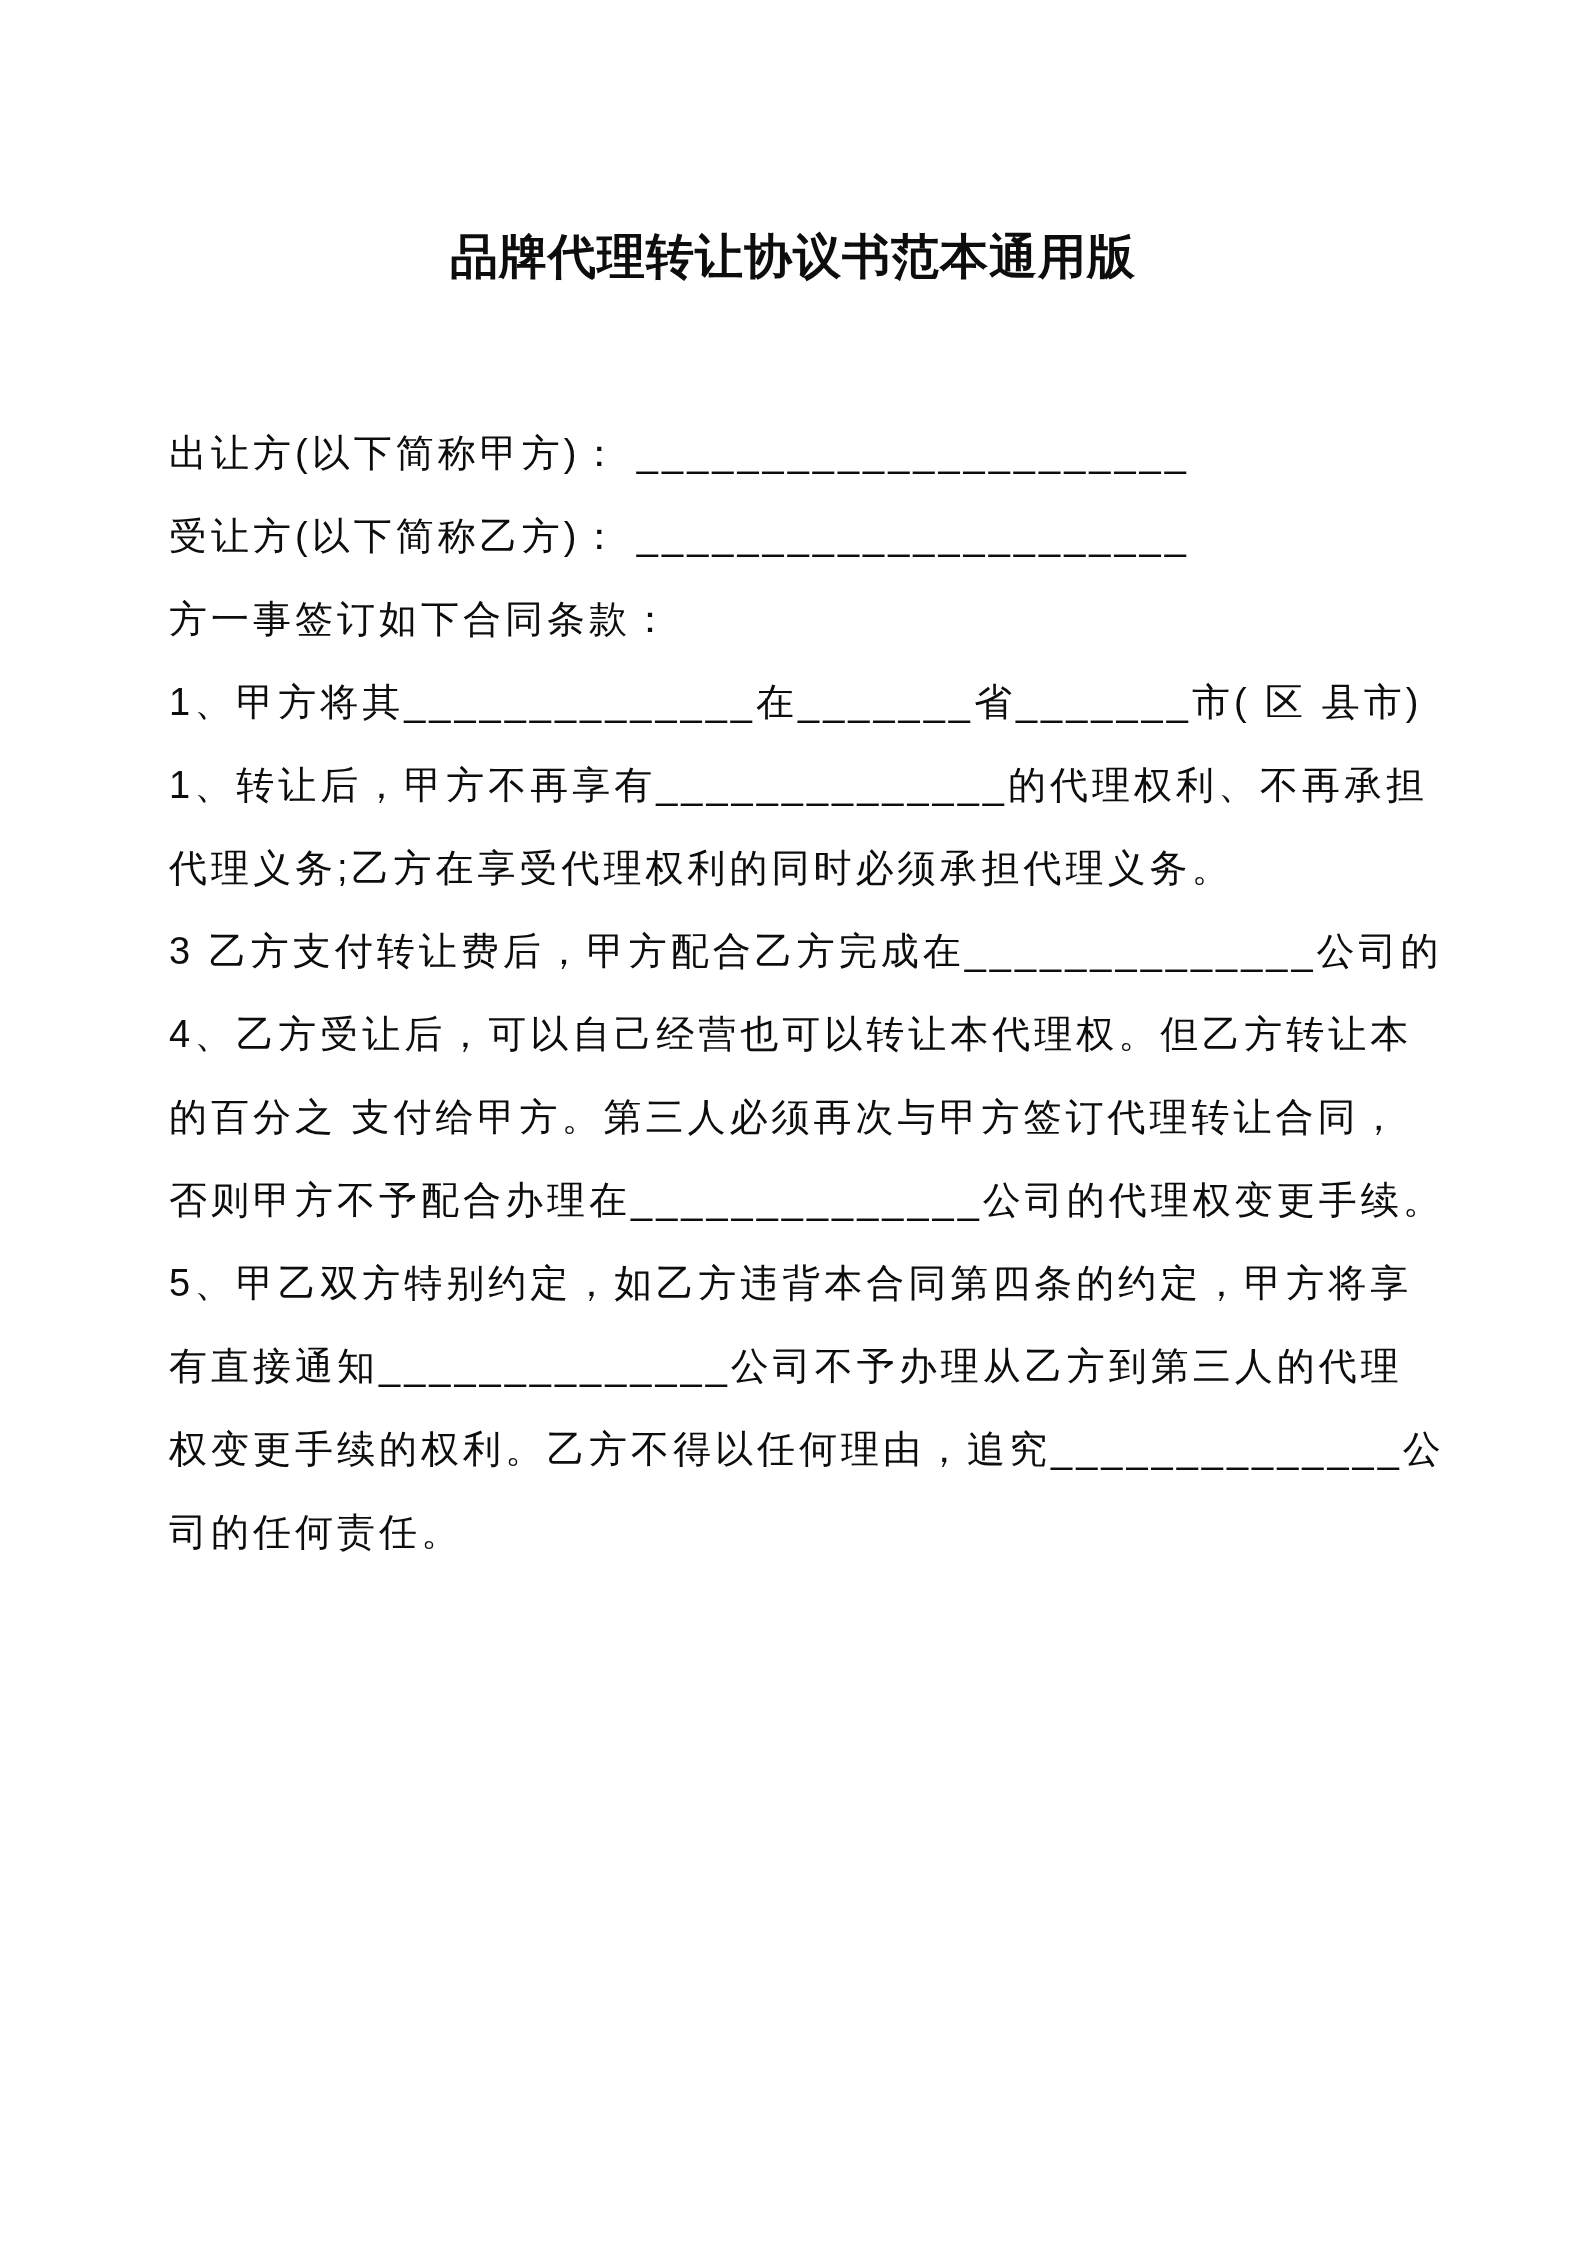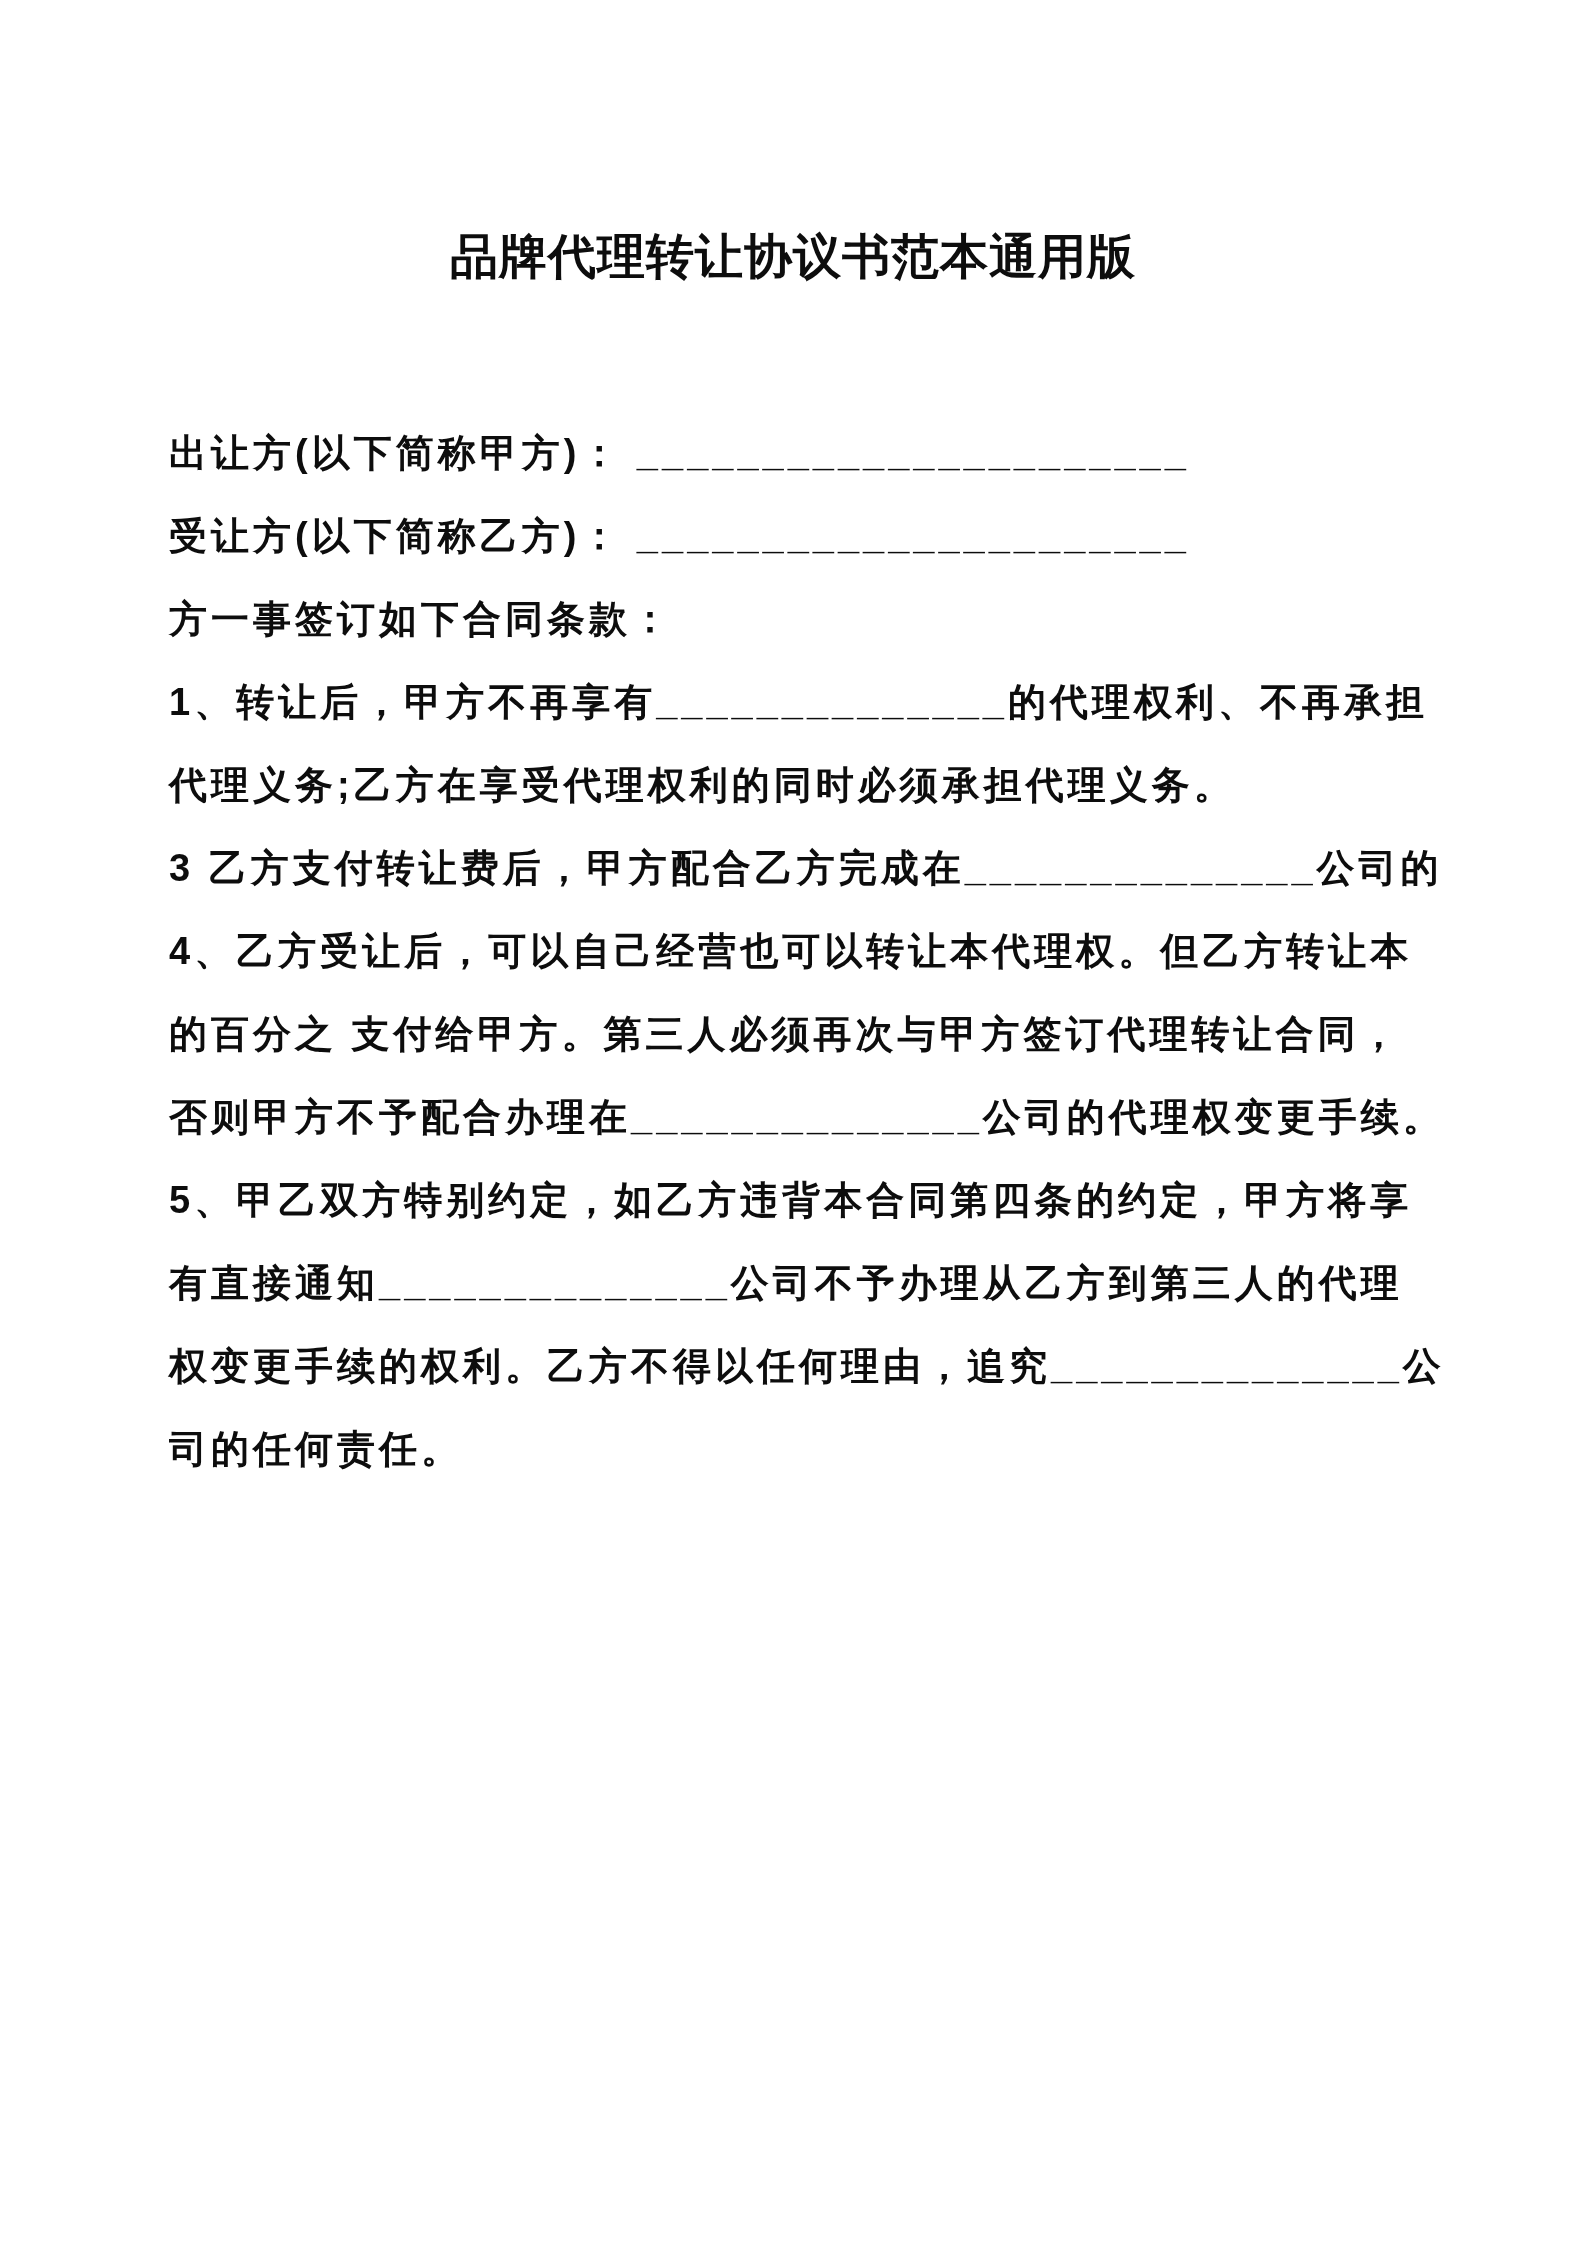--- a/index.html
+++ b/index.html
@@ -25,36 +25,37 @@
     letter-spacing: 1px;
     color: #0d0d0d;
   }
   .doc-body {
     margin-top: 128px;
     padding-left: 169px;
     padding-right: 120px;
   }
   .line {
     font-size: 38px;
-    font-weight: bold;
+    font-weight: normal;
     letter-spacing: 4px;
     line-height: 83px;
     white-space: nowrap;
     color: #0d0d0d;
   }
 </style>
 </head>
 <body>
 
 <div class="page">
   <h1 class="doc-title">品牌代理转让协议书范本通用版</h1>
   <div class="doc-body">
     <div class="line">出让方(以下简称甲方)： ______________________</div>
     <div class="line">受让方(以下简称乙方)： ______________________</div>
     <div class="line">方一事签订如下合同条款：</div>
+    <div class="line">1、甲方将其______________在_______省_______市( 区 县市)</div>
     <div class="line">1、转让后，甲方不再享有______________的代理权利、不再承担</div>
     <div class="line">代理义务;乙方在享受代理权利的同时必须承担代理义务。</div>
     <div class="line">3 乙方支付转让费后，甲方配合乙方完成在______________公司的</div>
     <div class="line">4、乙方受让后，可以自己经营也可以转让本代理权。但乙方转让本</div>
     <div class="line">的百分之 支付给甲方。第三人必须再次与甲方签订代理转让合同，</div>
     <div class="line">否则甲方不予配合办理在______________公司的代理权变更手续。</div>
     <div class="line">5、甲乙双方特别约定，如乙方违背本合同第四条的约定，甲方将享</div>
     <div class="line">有直接通知______________公司不予办理从乙方到第三人的代理</div>
     <div class="line">权变更手续的权利。乙方不得以任何理由，追究______________公</div>
     <div class="line">司的任何责任。</div>

